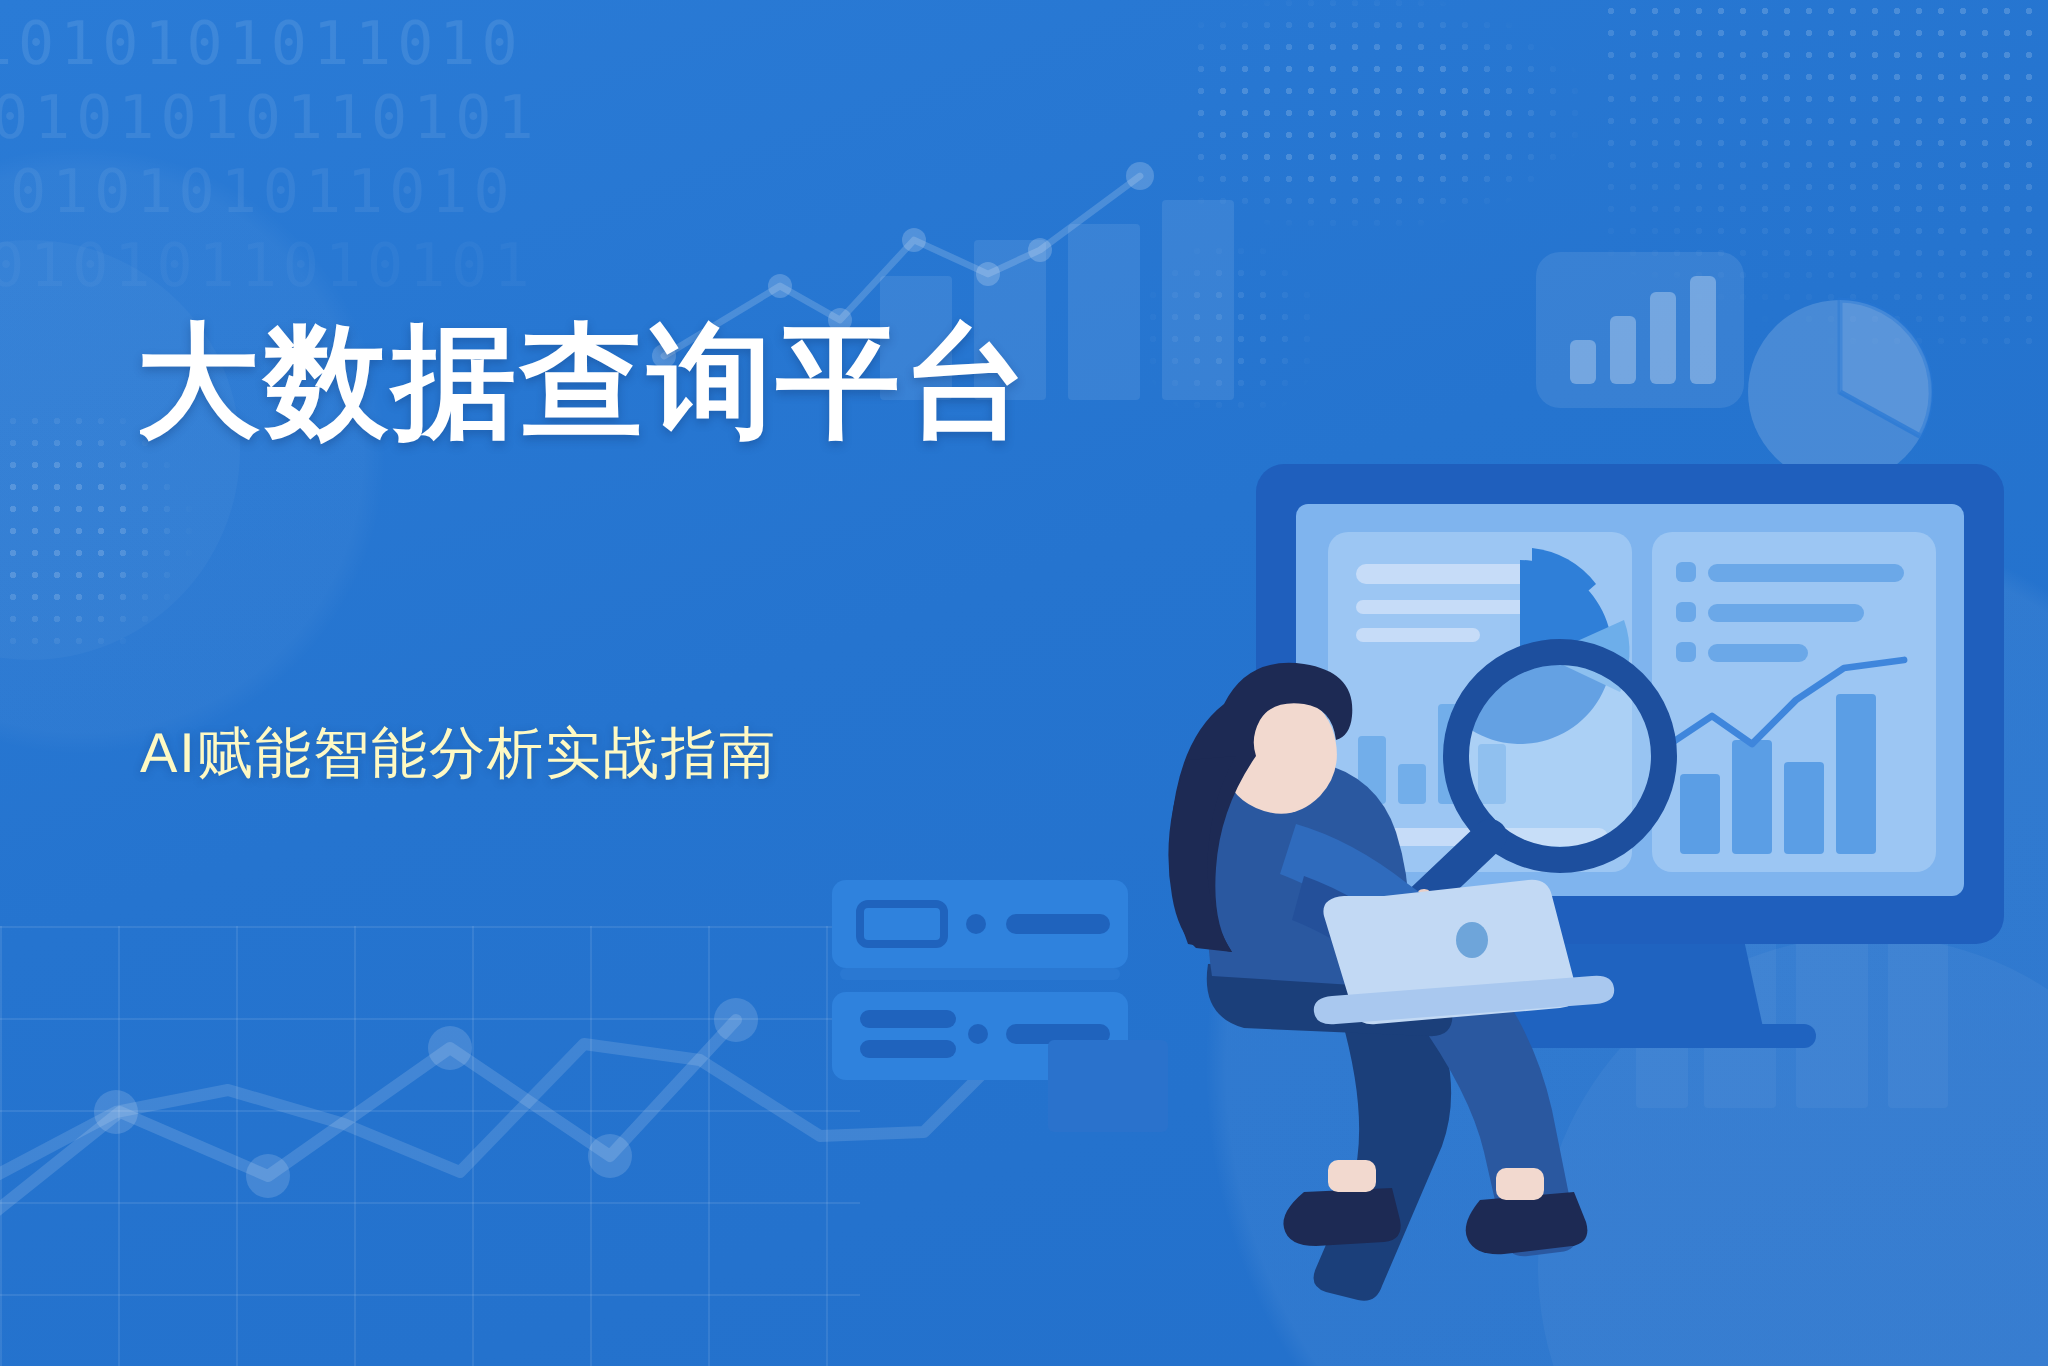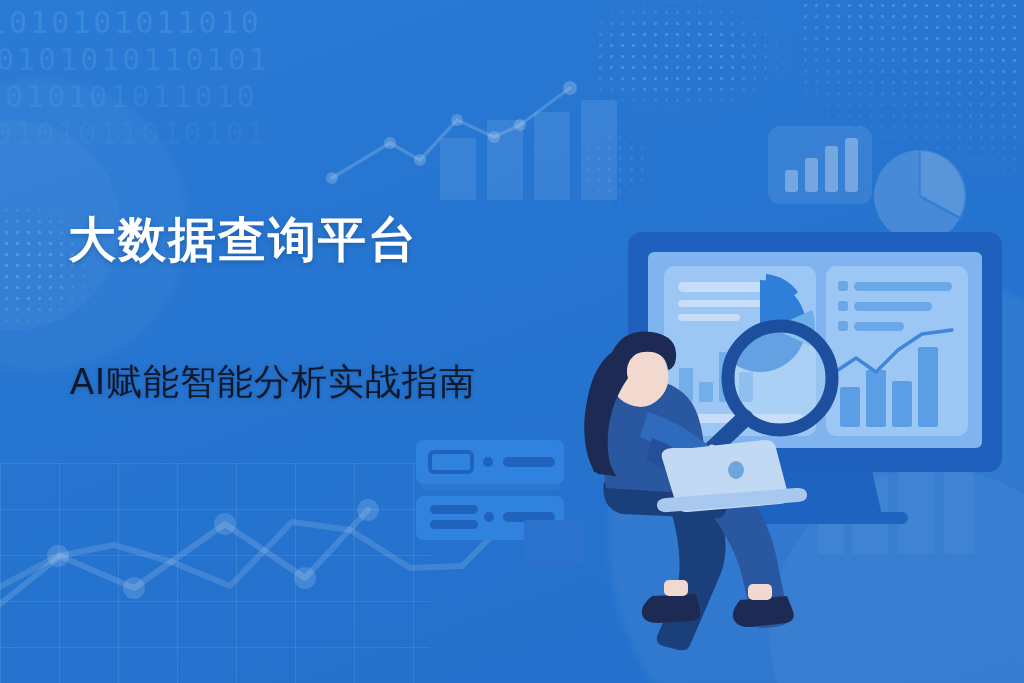--- a/index.html
+++ b/index.html
@@ -79,34 +79,33 @@
   svg.deco{ position:absolute; overflow:visible; pointer-events:none; }
 
   
   .headline{
     position:absolute; left:68px; top:152px;
     width:600px;
   }
   .hl-line{
     font-family:"Liberation Sans","DejaVu Sans",sans-serif;
     font-weight:bold;
-    font-size:48px;
+    font-size:62px;
     line-height:79px;
     color:#ffffff;
     letter-spacing:2px;
     text-shadow:0 2px 5px rgba(10,40,90,.28);
     white-space:nowrap;
-    margin-top:48px;
   }
   .subtitle{
     position:absolute; left:70px; top:358px;
     font-family:"Liberation Sans","DejaVu Sans",sans-serif;
-    font-size:36px;
+    font-size:28px;
     font-weight:500;
-    color:#0f172a;
+    color:#fef9c3;
     letter-spacing:1px;
     text-shadow:0 1px 4px rgba(10,40,90,.25);
     white-space:nowrap;
   }
 
   
   .illus{ position:absolute; left:0; top:0; width:1024px; height:683px; }
 </style>
 </head>
 <body>

